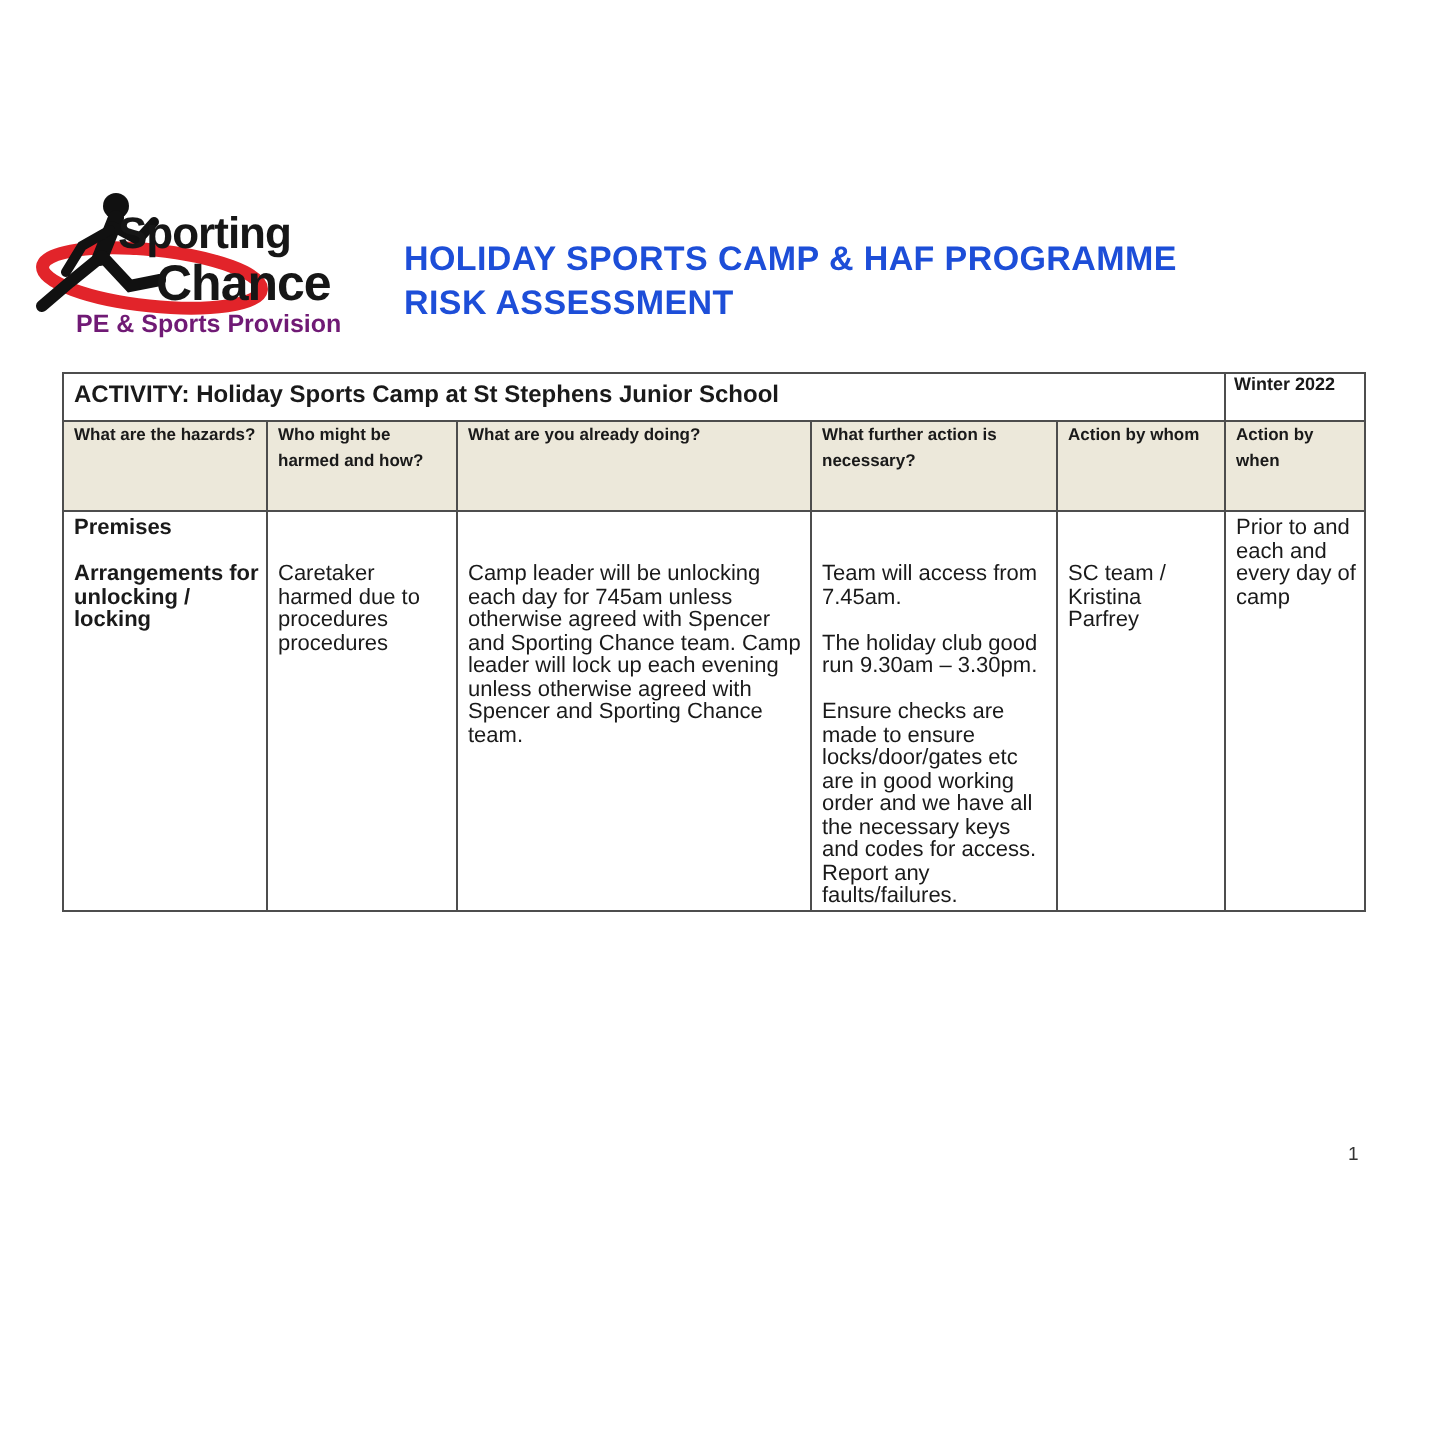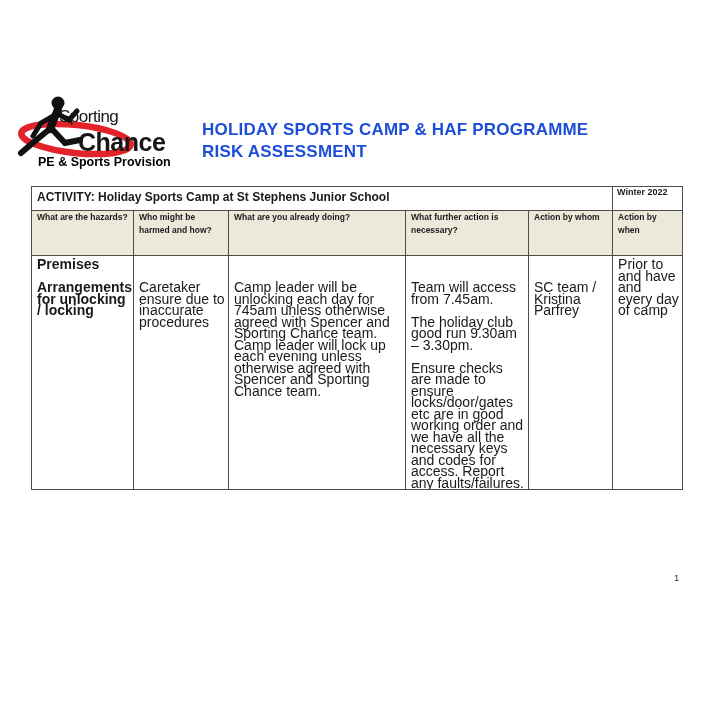--- a/index.html
+++ b/index.html
@@ -1,44 +1,44 @@
 <!DOCTYPE html>
 <html><head>
 <meta charset="utf-8">
 <style>
   html,body{margin:0;padding:0;background:#ffffff;}
   .page{position:relative;width:720px;height:720px;background:#ffffff;overflow:hidden;
         font-family:"Liberation Sans",sans-serif;color:#1a1a1a;}
 
   
   .logo-art{position:absolute;left:14px;top:95px;width:125px;height:80px;}
-  .brand-line1{position:absolute;left:59px;top:104px;font-size:17px;line-height:26px;
-               font-weight:normal;letter-spacing:-0.5px;color:#161616;white-space:nowrap;}
+  .brand-line1{position:absolute;left:59px;top:104px;font-size:22px;line-height:26px;
+               font-weight:bold;letter-spacing:-0.5px;color:#161616;white-space:nowrap;}
   .brand-line2{position:absolute;left:78px;top:129px;font-size:25px;line-height:26px;
                font-weight:bold;letter-spacing:-0.5px;color:#161616;white-space:nowrap;}
   .brand-tagline{position:absolute;left:38px;top:155px;font-size:12.5px;line-height:14px;
-               font-weight:bold;color:#000000;white-space:nowrap;}
+               font-weight:bold;color:#701a75;white-space:nowrap;}
 
   
   .doc-title{position:absolute;left:202px;top:119px;font-size:17px;line-height:21.5px;
              font-weight:bold;letter-spacing:0.2px;color:#1d4ed8;white-space:nowrap;}
 
   
   table.risk{position:absolute;left:31px;top:186px;width:651px;border-collapse:collapse;
              table-layout:fixed;}
   table.risk td{border:1px solid #4d4d4d;vertical-align:top;overflow:hidden;}
 
   td.activity-cell{height:20px;font-size:12px;font-weight:bold;padding:3px 0 0 5px;
                    vertical-align:middle;white-space:nowrap;}
   td.term-cell{font-size:9px;font-weight:bold;padding:0 0 0 4px;vertical-align:middle;}
 
   tr.head-row td{height:44px;background:#ece8da;font-size:8.5px;line-height:12.5px;
                  font-weight:bold;padding:0 4px 0 5px;}
 
-  tr.body-row td{height:180px;font-size:14px;line-height:11.5px;padding:3px 3px 0 5px;}
+  tr.body-row td{height:180px;font-size:11px;line-height:11.5px;padding:3px 3px 0 5px;}
   td.hazards-cell{font-weight:bold;}
   .para{min-height:11.5px;}
 
   
   .page-number{position:absolute;left:674px;top:572px;font-size:9.5px;color:#333;}
 </style>
 </head>
 <body>
 
 <div class="page">
@@ -89,21 +89,21 @@
     </tr>
     <tr class="body-row">
       <td class="hazards-cell">
         <div class="para">Premises</div>
         <div class="para"></div>
         <div class="para">Arrangements for unlocking / locking</div>
       </td>
       <td>
         <div class="para"></div>
         <div class="para"></div>
-        <div class="para">Caretaker ensure due to inaccurate procedures</div>
+        <div class="para">Caretaker harmed due to procedures procedures</div>
       </td>
       <td>
         <div class="para"></div>
         <div class="para"></div>
         <div class="para">Camp leader will be unlocking each day for 745am unless otherwise agreed with Spencer and Sporting Chance team. Camp leader will lock up each evening unless otherwise agreed with Spencer and Sporting Chance team.</div>
       </td>
       <td>
         <div class="para"></div>
         <div class="para"></div>
         <div class="para">Team will access from 7.45am.</div>
@@ -111,21 +111,21 @@
         <div class="para">The holiday club good run 9.30am – 3.30pm.</div>
         <div class="para"></div>
         <div class="para">Ensure checks are made to ensure locks/door/gates etc are in good working order and we have all the necessary keys and codes for access. Report any faults/failures.</div>
       </td>
       <td>
         <div class="para"></div>
         <div class="para"></div>
         <div class="para">SC team / Kristina Parfrey</div>
       </td>
       <td>
-        <div class="para">Prior to and have and every day of camp</div>
+        <div class="para">Prior to and each and every day of camp</div>
       </td>
     </tr>
   </tbody>
     </table>
 
   <div class="page-number">1</div>
 
 </div>
 
 </body></html>

